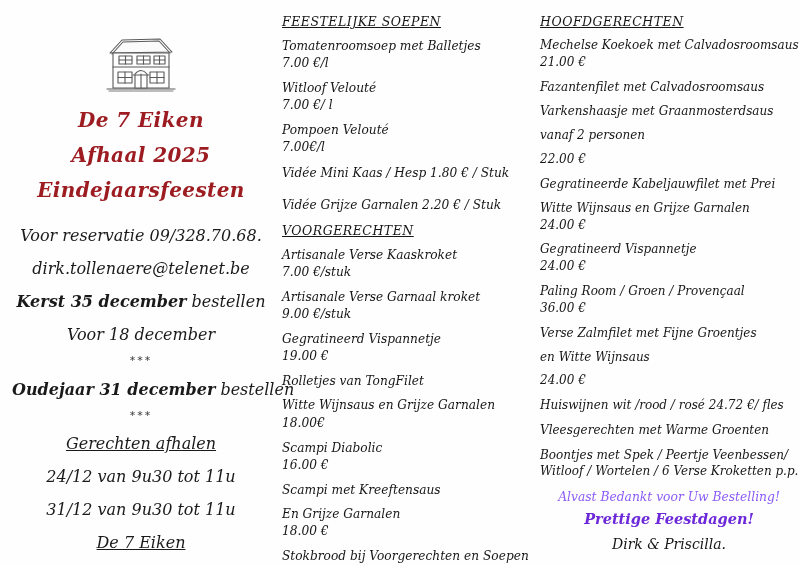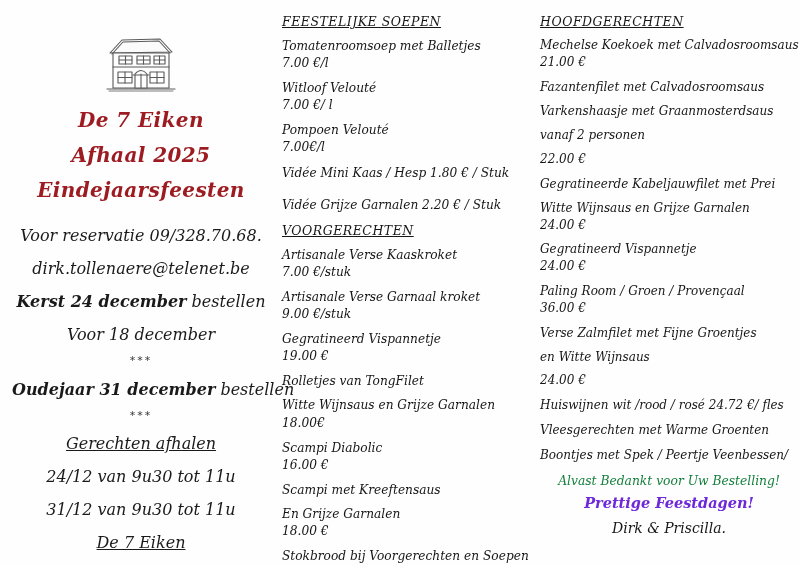--- a/index.html
+++ b/index.html
@@ -126,21 +126,21 @@
   .col-mid .dish,
   .col-mid .price,
   .col-mid .note { font-size: 12.2px; }
 
   .closing {
     font-family: "DejaVu Serif", "Liberation Serif", serif;
     font-style: italic;
     font-size: 12.3px;
     text-align: center;
     margin-top: 10px;
-    color: #15803d;
+    color: #8b5cf6;
   }
   .closing-red {
     color: #6d28d9;
     font-weight: bold;
     font-size: 14.5px;
     font-style: italic;
     font-family: "DejaVu Serif", "Liberation Serif", serif;
     text-align: center;
     margin-top: 6px;
   }
@@ -191,21 +191,21 @@
       </svg>
     </div>
 
     <div class="brand brand-1">De 7 Eiken</div>
     <div class="brand brand-2">Afhaal 2025</div>
     <div class="brand brand-3">Eindejaarsfeesten</div>
 
     <div class="lline" style="margin-top:24px;">Voor reservatie  09/328.70.68.</div>
     <div class="lline">dirk.tollenaere@telenet.be</div>
 
-    <div class="lline"><b>Kerst 24 december</b><span> bestellen</span></div>
+    <div class="lline"><b>Kerst 35 december</b><span> bestellen</span></div>
     <div class="lline">Voor 18 december</div>
 
     <div class="sep">***</div>
 
     <div class="lline"><b>Oudejaar 31 december</b><span> bestellen</span></div>
 
     <div class="sep">***</div>
 
     <div class="lline u" style="margin-top:12px;">Gerechten afhalen</div>
     <div class="lline">24/12 van 9u30 tot 11u</div>
@@ -299,19 +299,20 @@
     </div>
     <div class="item">
       <div class="dish">Verse Zalmfilet met Fijne Groentjes</div>
       <div class="dish" style="margin-top:8px;">en Witte Wijnsaus</div>
       <div class="price" style="margin-top:8px;">24.00 €</div>
     </div>
 
     <div class="note" style="margin-top:9px;">Huiswijnen  wit /rood / rosé 24.72 €/ fles</div>
     <div class="note">Vleesgerechten met Warme Groenten</div>
     <div class="dish">Boontjes met Spek / Peertje Veenbessen/</div>
+    <div class="dish" style="margin-bottom:6px;">Witloof / Wortelen / 6 Verse Kroketten p.p.</div>
 
     <div class="closing">Alvast Bedankt voor Uw Bestelling!</div>
     <div class="closing-red">Prettige Feestdagen!</div>
     <div class="signature">Dirk &amp; Priscilla.</div>
   </div>
 
 </div>
 
 </body></html>

